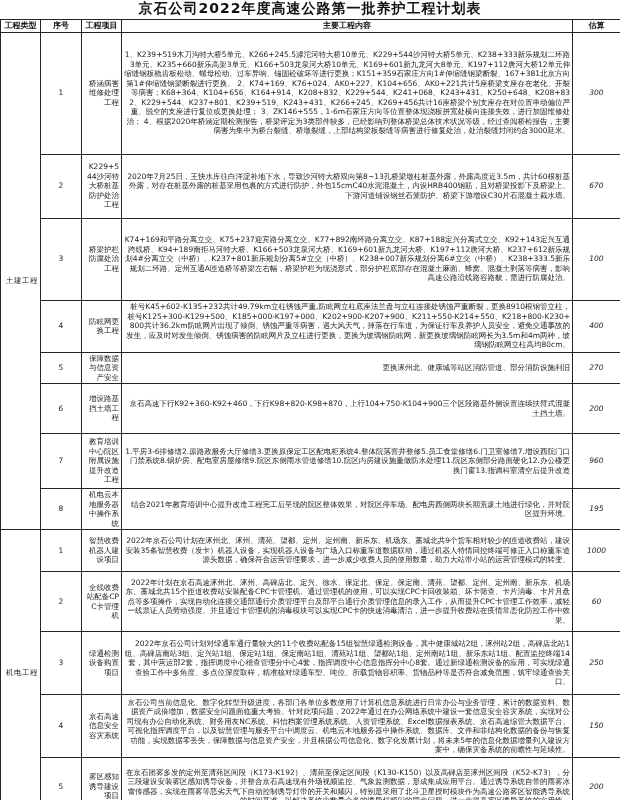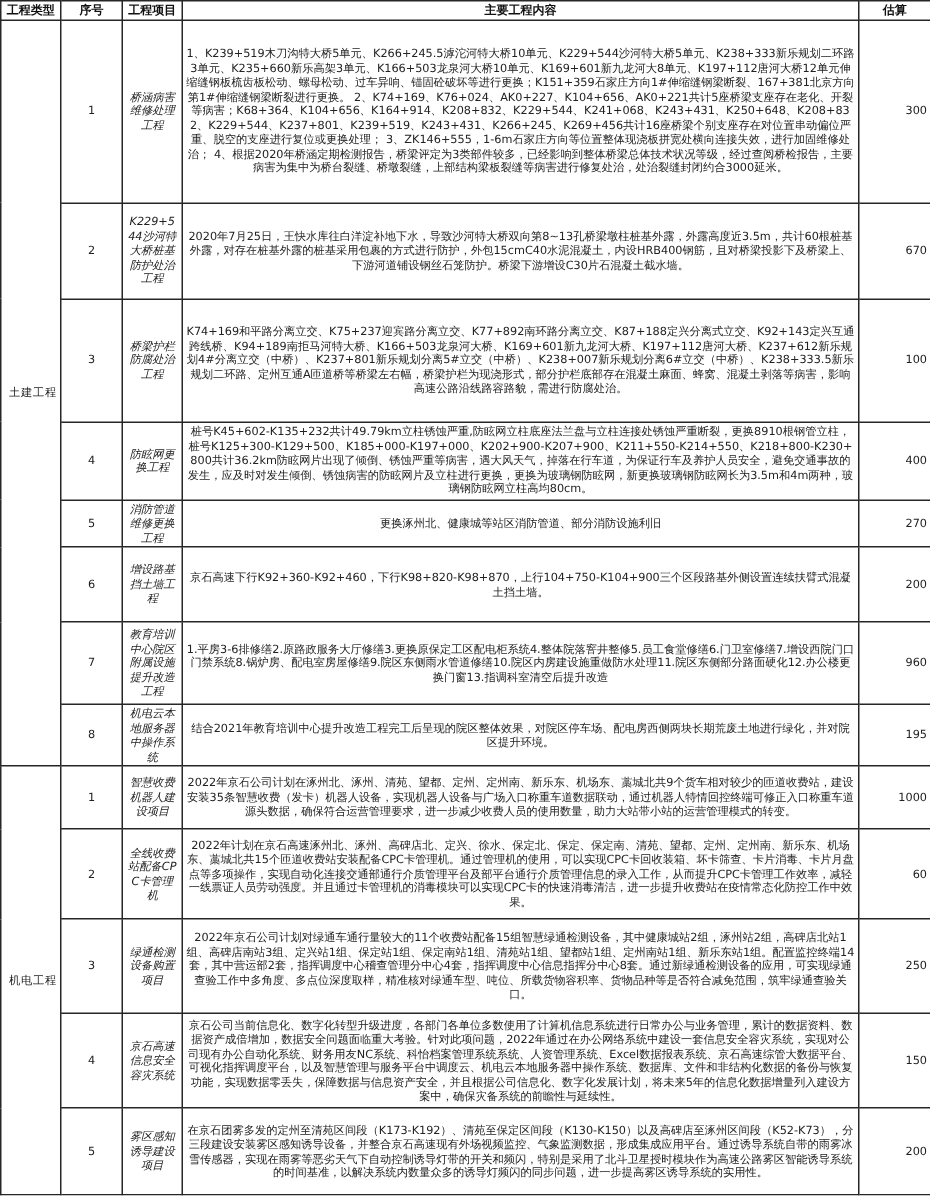--- a/index.html
+++ b/index.html
@@ -40,30 +40,31 @@
     padding:1px 0;
     color:#111;
   }
   td.cat{
     text-align:right;
     font-size:8px;
     letter-spacing:0.5px;
     width:40px;
   }
   td.no{ text-align:center; width:41px; }
-  td.proj{ text-align:center; width:40px; padding:1px 1px;font-style:italic; }
-  td.content{ text-align:center; width:451px; padding:1px 3px;margin-top:12px; }
-  td.est{ text-align:right; width:48px; }
+  td.proj{ text-align:right; width:40px; padding:1px 1px; }
+  td.content{ text-align:right; width:451px; padding:1px 3px;margin-top:12px; }
+  td.est{ text-align:center; width:48px;font-style:italic; }
   col.c-cat{width:40px;} col.c-no{width:41px;} col.c-proj{width:40px;}
   col.c-content{width:451px;} col.c-est{width:48px;}
 </style>
 </head>
 <body>
 
 <div class="page">
+  <div class="title">京石公司2022年度高速公路第一批养护工程计划表</div>
 
   <table class="plan">
     <colgroup>
       <col class="c-cat">
         <col class="c-no">
         <col class="c-proj">
         <col class="c-content">
         <col class="c-est">
     </colgroup>
     <tbody>
@@ -95,21 +96,21 @@
         <td class="est">100</td>
       </tr>
       <tr style="height:52px;">
         <td class="no">4</td>
         <td class="proj">防眩网更换工程</td>
         <td class="content">桩号K45+602-K135+232共计49.79km立柱锈蚀严重,防眩网立柱底座法兰盘与立柱连接处锈蚀严重断裂，更换8910根钢管立柱，桩号K125+300-K129+500、K185+000-K197+000、K202+900-K207+900、K211+550-K214+550、K218+800-K230+800共计36.2km防眩网片出现了倾倒、锈蚀严重等病害，遇大风天气，掉落在行车道，为保证行车及养护人员安全，避免交通事故的发生，应及时对发生倾倒、锈蚀病害的防眩网片及立柱进行更换，更换为玻璃钢防眩网，新更换玻璃钢防眩网长为3.5m和4m两种，玻璃钢防眩网立柱高均80cm。</td>
         <td class="est">400</td>
       </tr>
       <tr style="height:24px;">
         <td class="no">5</td>
-        <td class="proj">消防管道维修更换工程</td>
+        <td class="proj">保障数据与信息资产安全</td>
         <td class="content">更换涿州北、健康城等站区消防管道、部分消防设施利旧</td>
         <td class="est">270</td>
       </tr>
       <tr style="height:50px;">
         <td class="no">6</td>
         <td class="proj">增设路基挡土墙工程</td>
         <td class="content">京石高速下行K92+360-K92+460，下行K98+820-K98+870，上行104+750-K104+900三个区段路基外侧设置连续扶臂式混凝土挡土墙。</td>
         <td class="est">200</td>
       </tr>
       <tr style="height:55px;">

